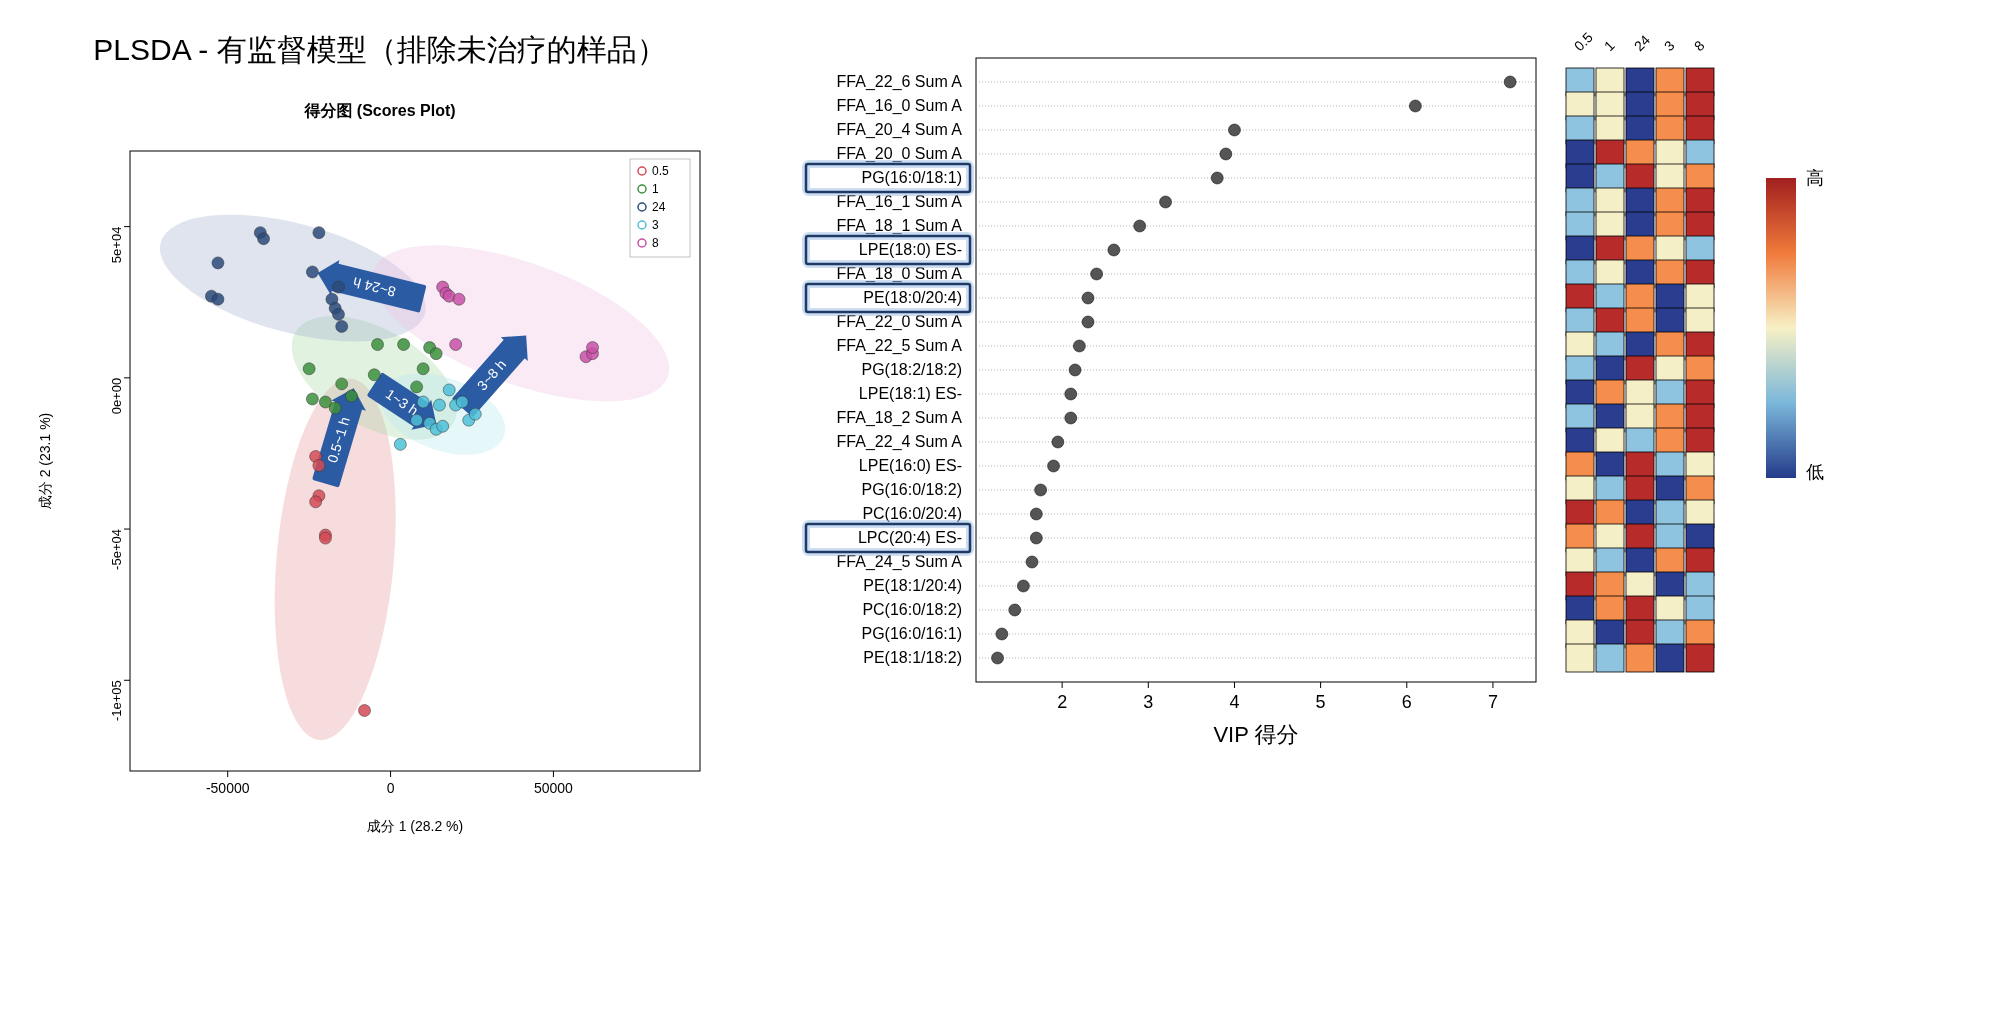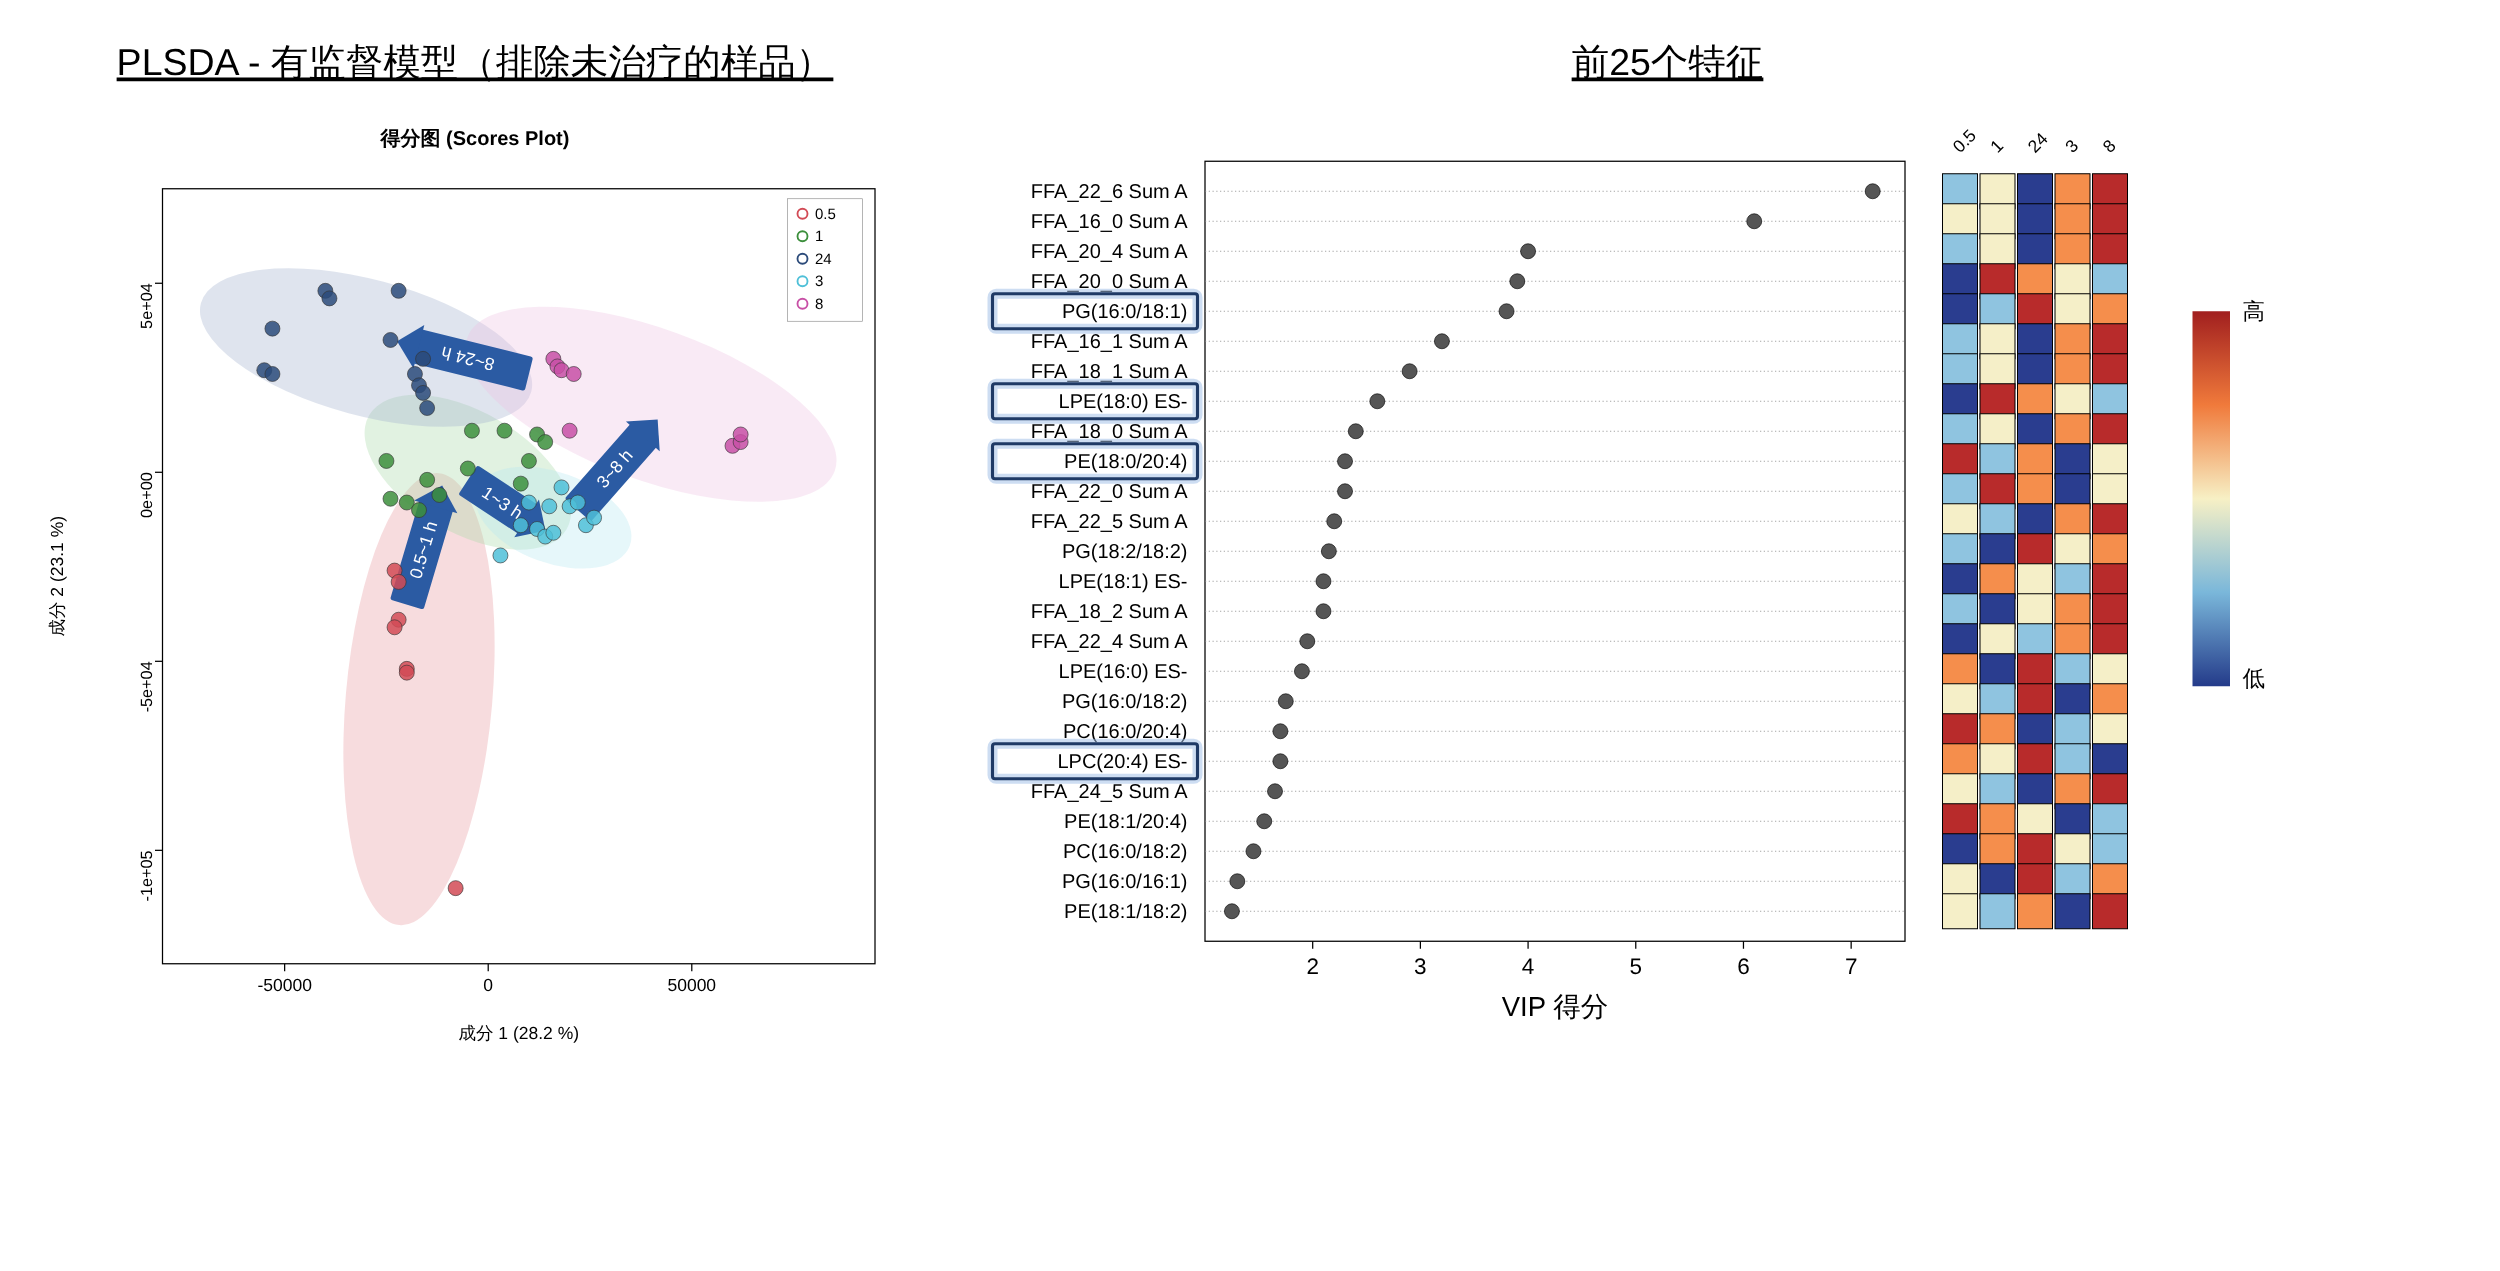--- a/index.html
+++ b/index.html
@@ -5,22 +5,21 @@
   body {
     margin: 0;
     padding: 20px;
     font-family: Arial, "Microsoft YaHei", sans-serif;
     background: #fff;
     width: 2000px;
     box-sizing: border-box;
   }
   .container {
     display: flex;
-    gap: 24px;
-    text-decoration: underline;
+    gap: 36px;
   }
   .panel {
     position: relative;
   }
   .panel-title {
     font-size: 30px;
     text-align: center;
     margin: 10px 0 20px 0;
   }
   .left-panel { width: 720px; }
@@ -143,21 +142,20 @@
           <circle cx="622" cy="116" r="4" fill="none" stroke="#2c4b7a" stroke-width="1.5"></circle>
           <text x="632" y="120" font-size="12">24</text>
           <circle cx="622" cy="134" r="4" fill="none" stroke="#4fc0d8" stroke-width="1.5"></circle>
           <text x="632" y="138" font-size="12">3</text>
           <circle cx="622" cy="152" r="4" fill="none" stroke="#c850a6" stroke-width="1.5"></circle>
           <text x="632" y="156" font-size="12">8</text>
         </g>
       </svg>
   </div>
   <div class="panel right-panel">
-    <div class="panel-title">前25个特征</div>
     <svg id="vip-plot" width="1140" height="760">
         <rect x="200" y="38" width="560" height="624" fill="none" stroke="#000"></rect>
         <line x1="200" y1="62" x2="760" y2="62" stroke="#888" stroke-width="0.6" stroke-dasharray="1 2"></line>
         <text x="186" y="67" text-anchor="end" font-size="16">FFA_22_6 Sum A</text>
         <circle cx="734.1538461538462" cy="62" r="6" fill="#555" stroke="#000" stroke-width="0.5"></circle>
         <rect x="790" y="48" width="28" height="28" fill="#8fc4e0" stroke="#000" stroke-width="0.8"></rect>
         <rect x="820" y="48" width="28" height="28" fill="#f5efc8" stroke="#000" stroke-width="0.8"></rect>
         <rect x="850" y="48" width="28" height="28" fill="#2a3d8f" stroke="#000" stroke-width="0.8"></rect>
         <rect x="880" y="48" width="28" height="28" fill="#f58e4c" stroke="#000" stroke-width="0.8"></rect>
         <rect x="910" y="48" width="28" height="28" fill="#b82b2b" stroke="#000" stroke-width="0.8"></rect>

